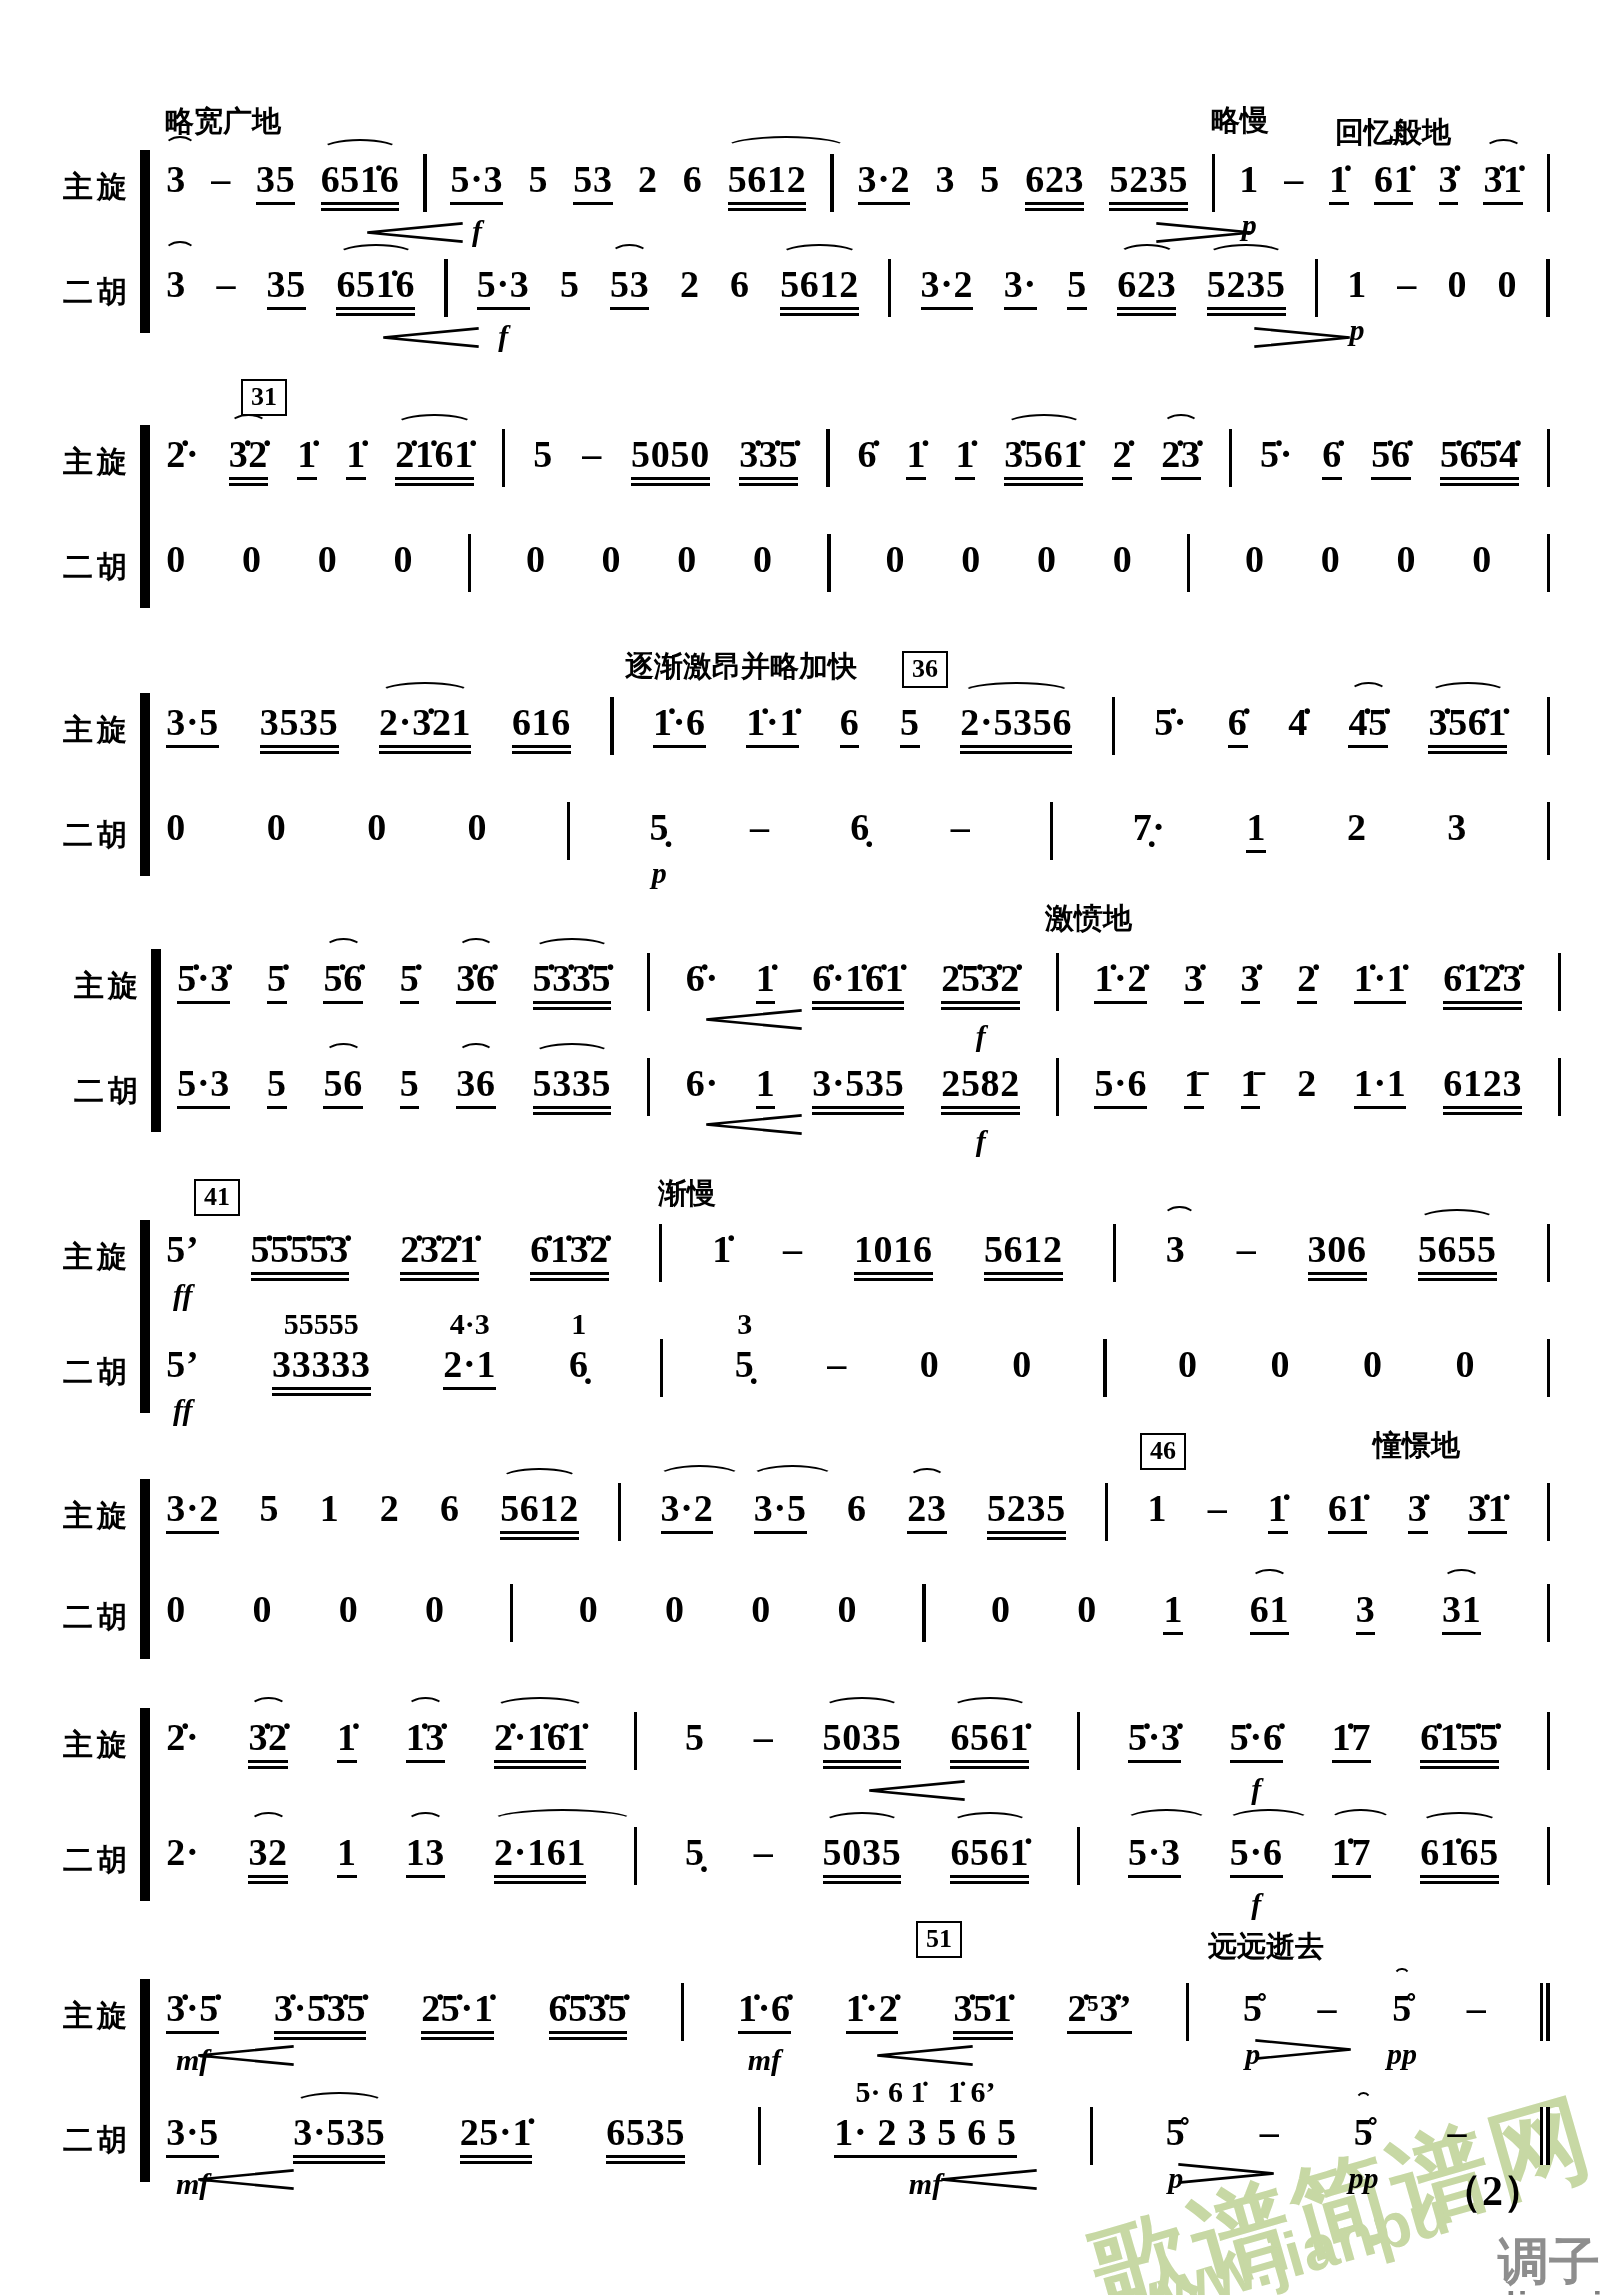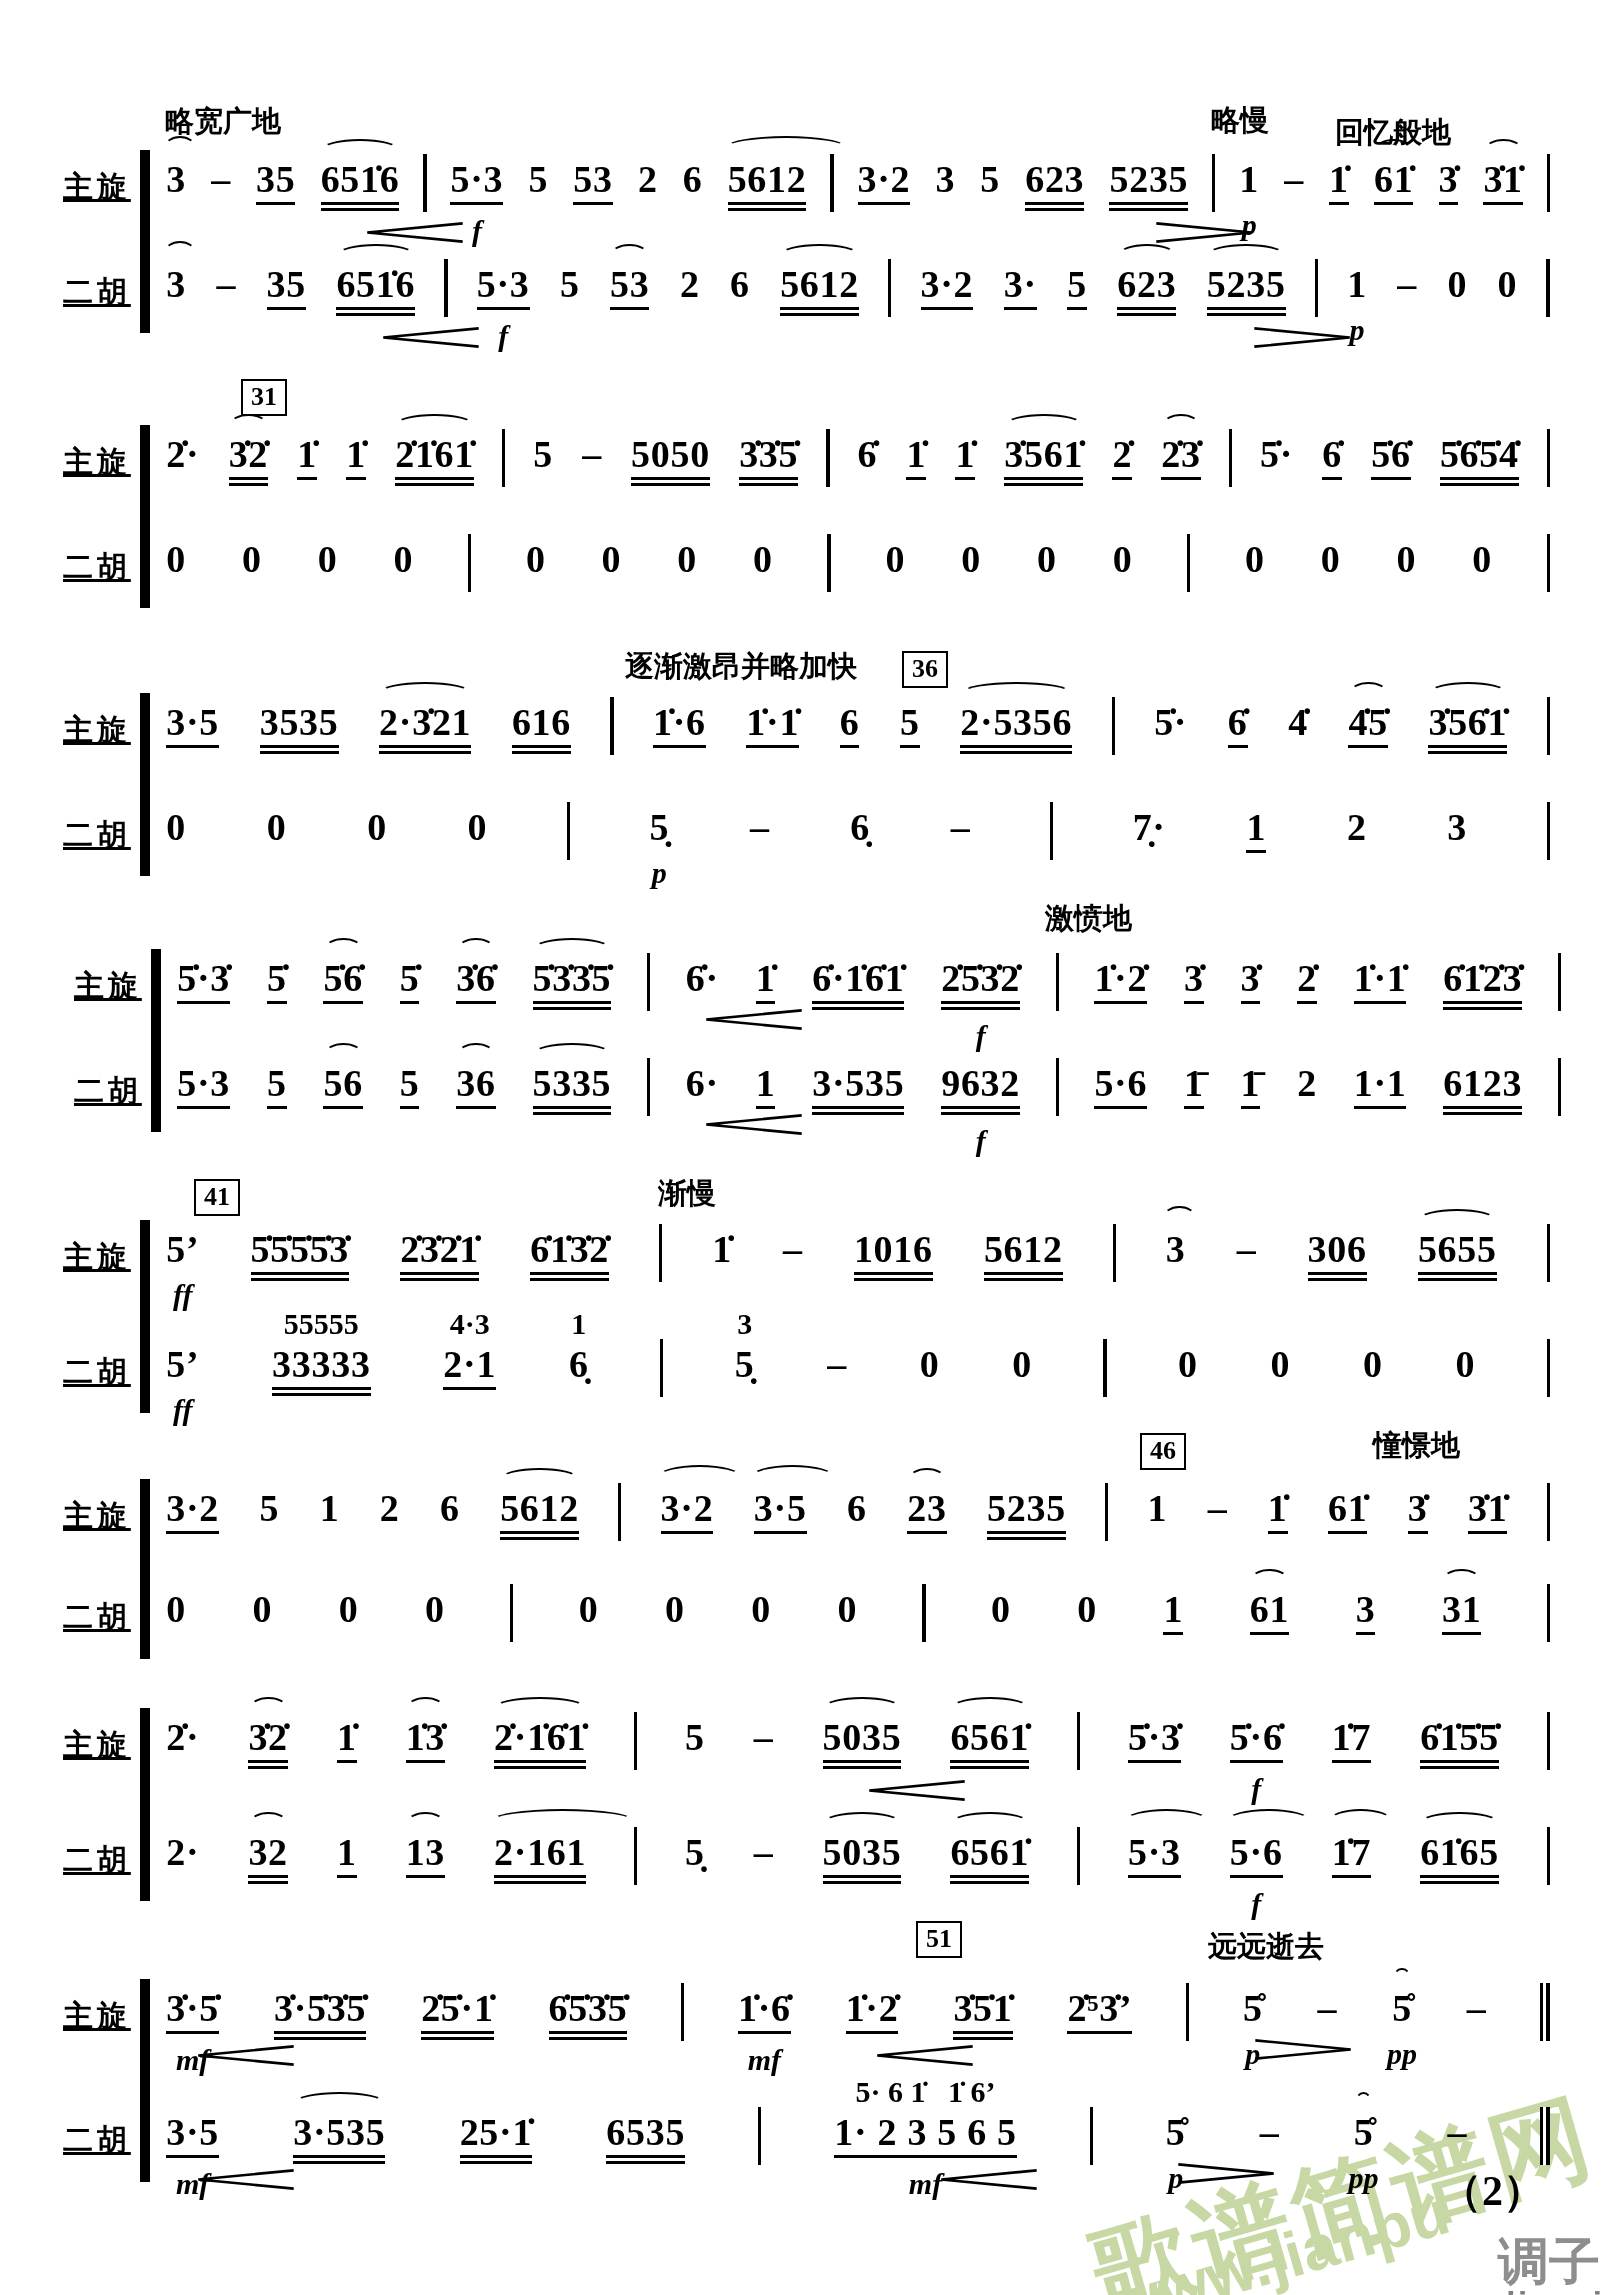--- a/index.html
+++ b/index.html
@@ -1,21 +1,21 @@
 <!DOCTYPE html>
 <html style="font-size:10.5px"><head>
 <meta charset="utf-8">
 <style>
   html,body{margin:0;padding:0;background:#f2f2f2;}
   .page{position:relative;width:1623px;height:2295px;background:#ffffff;overflow:hidden;
         font-family:"Liberation Serif",serif;color:#000;}
   .system{position:absolute;left:0;width:1332px;}
   .stave{position:absolute;left:0;width:1623px;height:59px;}
   .plabel{position:absolute;left:63px;top:6.5px;width:68px;font:700 30px "Liberation Sans",sans-serif;
-          letter-spacing:3.9px;white-space:nowrap;text-decoration:underline;}
+          letter-spacing:3.9px;white-space:nowrap;}
   .bracket{position:absolute;left:140px;width:9.8px;background:#000;}
   .notes{position:absolute;left:165px;width:1385px;display:flex;justify-content:space-between;
          align-items:flex-start;}
   .cell{position:relative;text-align:center;margin:0 1.3px;}
   .txt{display:inline-block;font:700 38px "Liberation Serif",serif;line-height:1.05;
        white-space:pre;letter-spacing:0.7px;}
   .u1 .txt{background:linear-gradient(#000,#000) 0 100%/100% 3.3px no-repeat;padding-bottom:5.9px;}
   .u2 .txt{background:linear-gradient(#000,#000) 0 100%/100% 3.3px no-repeat,
            linear-gradient(#000,#000) 0 calc(100% - 5.9px)/100% 3.3px no-repeat;padding-bottom:11.8px;}
   .tie::before{content:"";position:absolute;left:1.3px;right:1.3px;top:-21px;height:17px;
@@ -262,21 +262,21 @@
           <div class="cell u1 tie"><span class="txt">56</span></div>
           <div class="cell u1"><span class="txt">5</span></div>
           <div class="cell u1 tie"><span class="txt">36</span></div>
           <div class="cell u2 tie"><span class="txt">5335</span></div>
           <div class="bar"></div>
           <div class="cell"><span class="txt">6·</span><span class="hp"><svg width="98" height="21" viewBox="0 0 150 32">
                 <path d="M148,2 L2,16 L148,30" fill="none" stroke="#000" stroke-width="4"></path>
               </svg></span></div>
           <div class="cell u1"><span class="txt">1</span></div>
           <div class="cell u2"><span class="txt">3·535</span></div>
-          <div class="cell u2"><span class="txt">9632</span><span class="dyn">f</span></div>
+          <div class="cell u2"><span class="txt">2582</span><span class="dyn">f</span></div>
           <div class="bar"></div>
           <div class="cell u1"><span class="txt">5·6</span></div>
           <div class="cell u1"><span class="txt">1̄</span></div>
           <div class="cell u1"><span class="txt">1̄</span></div>
           <div class="cell"><span class="txt">2</span></div>
           <div class="cell u1"><span class="txt">1·1</span></div>
           <div class="cell u2"><span class="txt">6123</span></div>
           <div class="bar"></div>
         </div>
       </div>

